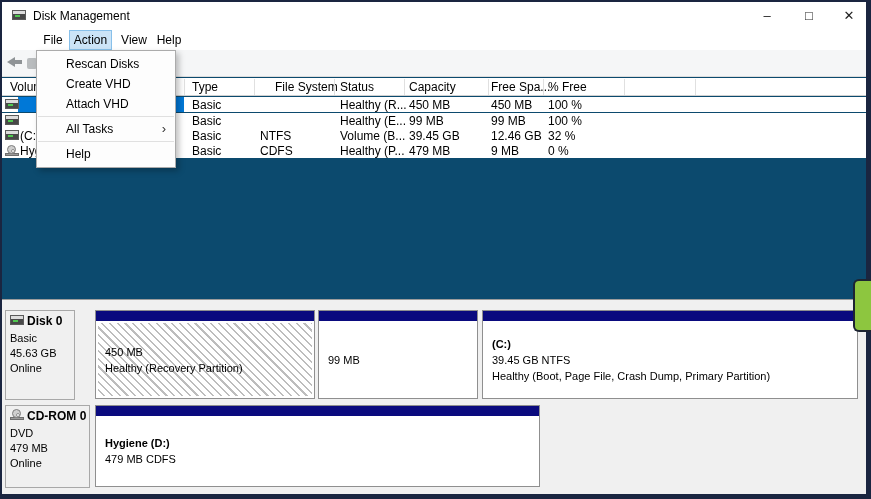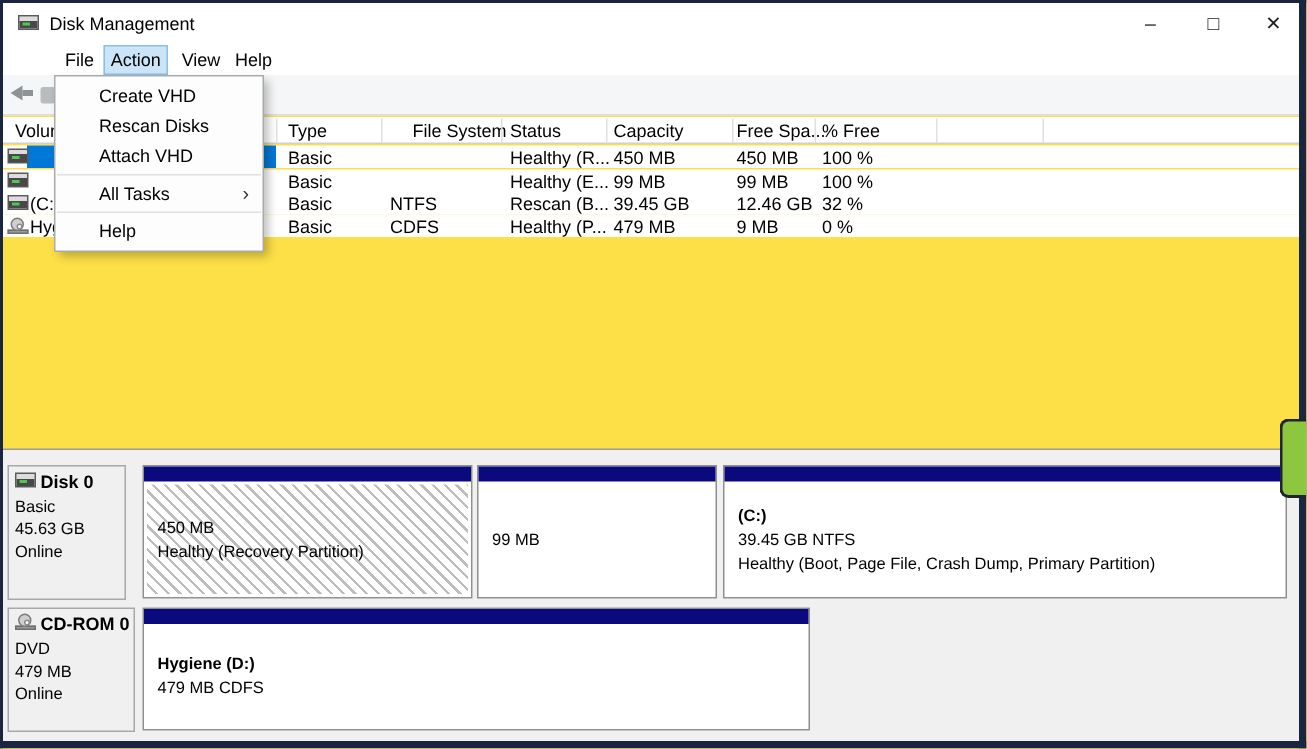--- a/index.html
+++ b/index.html
@@ -1,17 +1,17 @@
 <!DOCTYPE html>
 <html><head>
 <meta charset="utf-8">
 <style>
   * { margin:0; padding:0; box-sizing:border-box; }
   body { background:#ffffff; font-family:"Liberation Sans", sans-serif; }
-  .window { position:relative; width:871px; height:499px; background:#fde047;
+  .window { position:relative; width:871px; height:499px; background:#0c4a6e;
             font-size:12px; color:#000; overflow:hidden; }
   .abs { position:absolute; }
 
   
   .frame { background:#1a2540; z-index:40; }
 
   
   .titlebar { left:2px; top:2px; width:864px; height:28px; background:#fff; }
   .title-text { left:31px; top:7px; white-space:nowrap; }
   .win-btn { top:0; width:34px; height:28px; text-align:center; line-height:28px;
@@ -169,21 +169,21 @@
     <div class="abs cell" style="left:546px">100 %</div>
   </div>
 
   <div class="abs lrow" style="top:128px">
     <div class="abs row-icon">
         <div class="hdd-icon"></div>
       </div>
     <div class="abs cell" style="left:18px">(C:)</div>
     <div class="abs cell" style="left:190px">Basic</div>
     <div class="abs cell" style="left:258px">NTFS</div>
-    <div class="abs cell" style="left:338px">Rescan (B...</div>
+    <div class="abs cell" style="left:338px">Volume (B...</div>
     <div class="abs cell" style="left:407px">39.45 GB</div>
     <div class="abs cell" style="left:489px">12.46 GB</div>
     <div class="abs cell" style="left:546px">32 %</div>
   </div>
 
   <div class="abs lrow" style="top:143px">
     <div class="abs row-icon">
       <div class="cd-icon">
           <div class="cd-base"></div>
           <div class="cd-disc"></div>
@@ -194,21 +194,21 @@
     <div class="abs cell" style="left:258px">CDFS</div>
     <div class="abs cell" style="left:338px">Healthy (P...</div>
     <div class="abs cell" style="left:407px">479 MB</div>
     <div class="abs cell" style="left:489px">9 MB</div>
     <div class="abs cell" style="left:546px">0 %</div>
   </div>
 
   <div class="abs splitline"></div>
   <div class="abs graphic"></div>
 
-  <div class="disk-label" style="left:5px;top:310px;width:79px;height:90px">
+  <div class="disk-label" style="left:5px;top:310px;width:70px;height:90px">
     <div class="dl-title">
       <span><span class="hdd-icon" style="display:inline-block"></span></span>
       <span>Disk 0</span>
     </div>
     <div class="dl-line">Basic</div>
     <div class="dl-line">45.63 GB</div>
     <div class="dl-line">Online</div>
   </div>
 
   <div class="part" style="left:95px;top:310px;width:220px;height:89px">
@@ -249,22 +249,22 @@
 
   <div class="part" style="left:95px;top:405px;width:445px;height:82px">
     <div class="part-bar"></div>
     <div class="part-body">
       <div class="pt-title">Hygiene  (D:)</div>
       <div class="pt-line">479 MB CDFS</div>
     </div>
   </div>
 
   <div class="abs dropdown">
+    <div class="ditem">Rescan Disks</div>
     <div class="ditem">Create VHD</div>
-    <div class="ditem">Rescan Disks</div>
     <div class="ditem">Attach VHD</div>
     <div class="dsep"></div>
     <div class="ditem">
       <span>All Tasks</span>
       <span class="sub-arrow">›</span>
     </div>
     <div class="dsep"></div>
     <div class="ditem">Help</div>
   </div>
 

